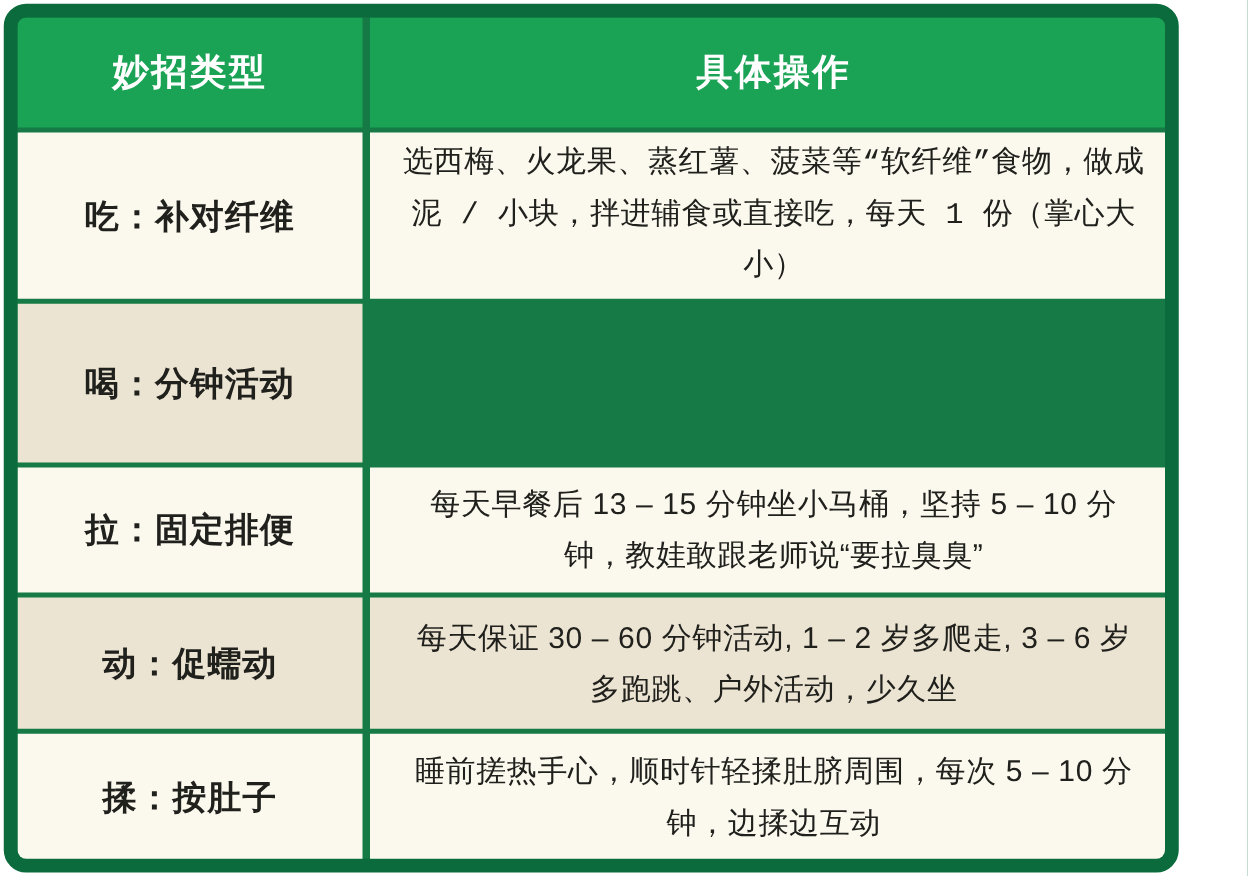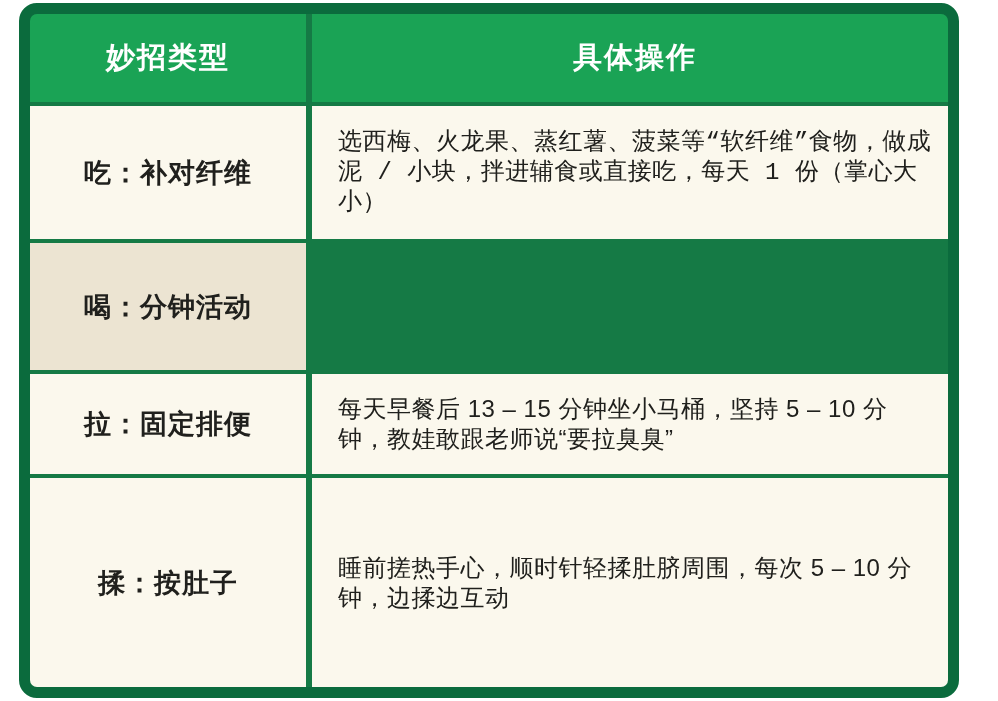--- a/index.html
+++ b/index.html
@@ -3,21 +3,21 @@
 <meta charset="utf-8">
 <style>
   * { margin: 0; padding: 0; box-sizing: border-box; }
   html, body { background: #ffffff; }
   body {
     width: 998px; height: 701px;
     font-family: "Liberation Sans", "DejaVu Sans", sans-serif;
     position: relative;
   }
   .card {
-    position: absolute; left: 16px; top: 0;
+    position: absolute; left: 0; top: 0;
     width: 946px; height: 701px;
     background: #ffffff;
     padding: 3px;
     border-radius: 14px;
   }
   .table {
     width: 100%; height: 100%;
     border: 11px solid #0b6b3d;
     border-radius: 18px;
     background: #157a45;           
@@ -50,23 +50,23 @@
   }
   .row-odd  .td { background: #fbf8ed; }
   .row-even .td { background: #ece4d2; }
   .type-cell {
     font-size: 27px; font-weight: bold;
     color: #20201d; letter-spacing: 1px;
   }
   .detail-cell {
     font-size: 24px; font-weight: 500;
     color: #20201d;
-    line-height: 30px;
+    line-height: 41px;
     letter-spacing: 0.5px;
-    text-align: left;
+    text-align: center;
   }
 </style>
 </head>
 <body>
 
 <div class="card">
   <div class="table">
 
     <div class="tr header">
       <div class="th col-type">
@@ -94,20 +94,28 @@
 
     <div class="tr r2 row-odd">
       <div class="td col-type type-cell">
         <span>拉：固定排便</span>
       </div>
       <div class="td col-detail detail-cell">
         <span>每天早餐后 13 – 15 分钟坐小马桶，坚持 5 – 10 分钟，教娃敢跟老师说“要拉臭臭”</span>
       </div>
     </div>
 
+    <div class="tr r3 row-even">
+      <div class="td col-type type-cell">
+        <span>动：促蠕动</span>
+      </div>
+      <div class="td col-detail detail-cell">
+        <span>每天保证 30 – 60 分钟活动, 1 – 2 岁多爬走, 3 – 6 岁多跑跳、户外活动，少久坐</span>
+      </div>
+    </div>
 
     <div class="tr r4 row-odd">
       <div class="td col-type type-cell">
         <span>揉：按肚子</span>
       </div>
       <div class="td col-detail detail-cell">
         <span>睡前搓热手心，顺时针轻揉肚脐周围，每次 5 – 10 分钟，边揉边互动</span>
       </div>
     </div>
 

